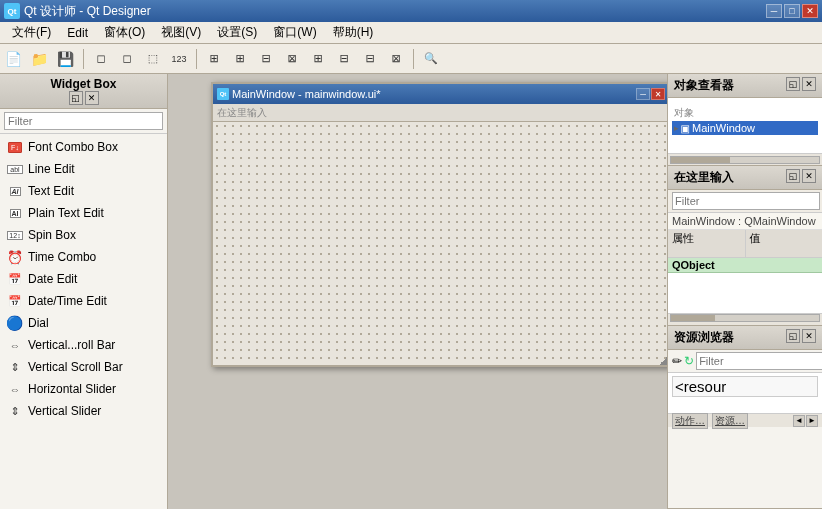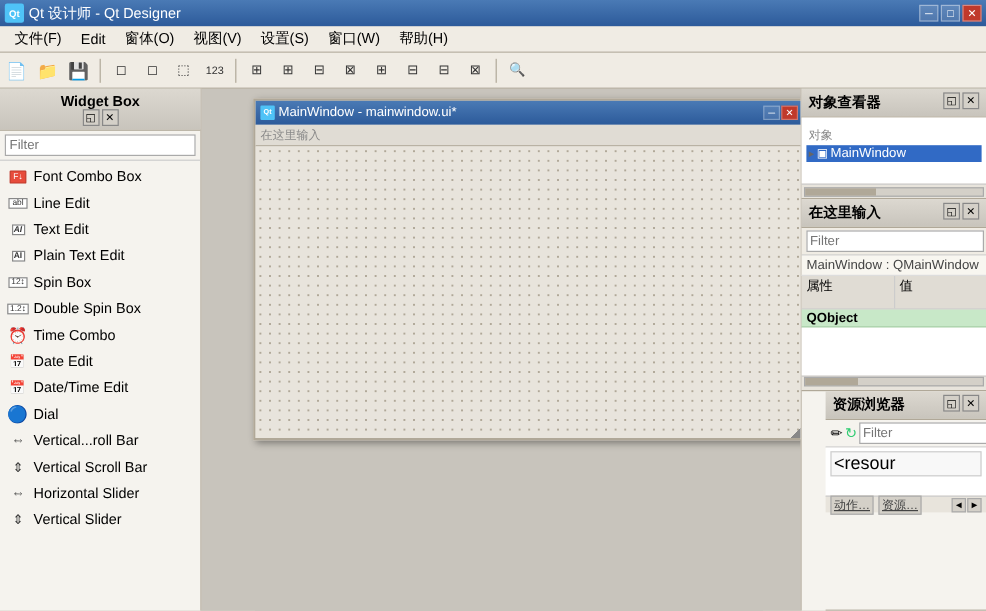--- a/index.html
+++ b/index.html
@@ -299,21 +299,21 @@
       padding: 3px 6px;
       font-size: 12px;
       font-weight: bold;
       border-bottom: 1px solid #b0a898;
       display: flex;
       justify-content: space-between;
       align-items: flex-start;
     }
     .object-inspector { flex: 0 0 auto; }
     .property-editor { flex: 0 0 auto; }
-    .resource-browser { flex: 1; margin-left: 20px; }
+    .resource-browser { flex: 1; }
 
     .object-tree {
       padding: 6px 4px;
       font-size: 11px;
       background: white;
       min-height: 55px;
     }
     .obj-label { color: #888; font-size: 10px; padding: 2px 2px 1px; }
     .obj-item {
       display: flex;
@@ -555,26 +555,20 @@
         <span>Plain Text Edit</span>
       </div>
 
       <div class="widget-item">
         <span class="widget-icon">
           <span style="border:1px solid #888;background:white;font-size:7px;padding:0 1px;color:#333;">12↕</span>
         </span>
         <span>Spin Box</span>
       </div>
 
-      <div class="widget-item">
-        <span class="widget-icon">
-          <span style="border:1px solid #888;background:white;font-size:7px;padding:0 1px;color:#333;">1.2↕</span>
-        </span>
-        <span>Double Spin Box</span>
-      </div>
 
       <div class="widget-item">
         <span class="widget-icon icon-time">⏰</span>
         <span>Time Combo</span>
       </div>
 
       <div class="widget-item">
         <span class="widget-icon icon-date">📅</span>
         <span>Date Edit</span>
       </div>

